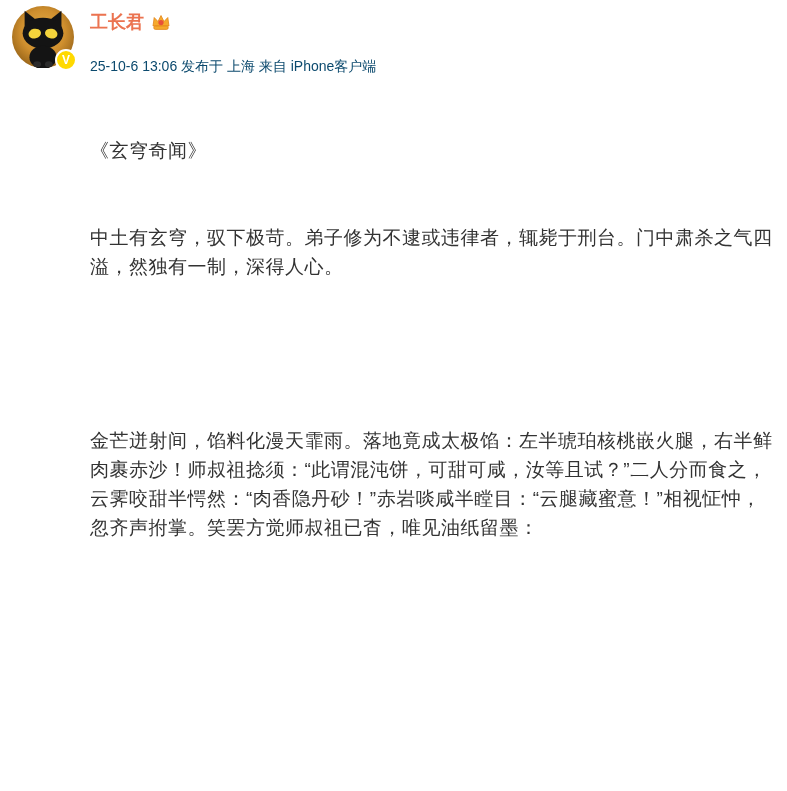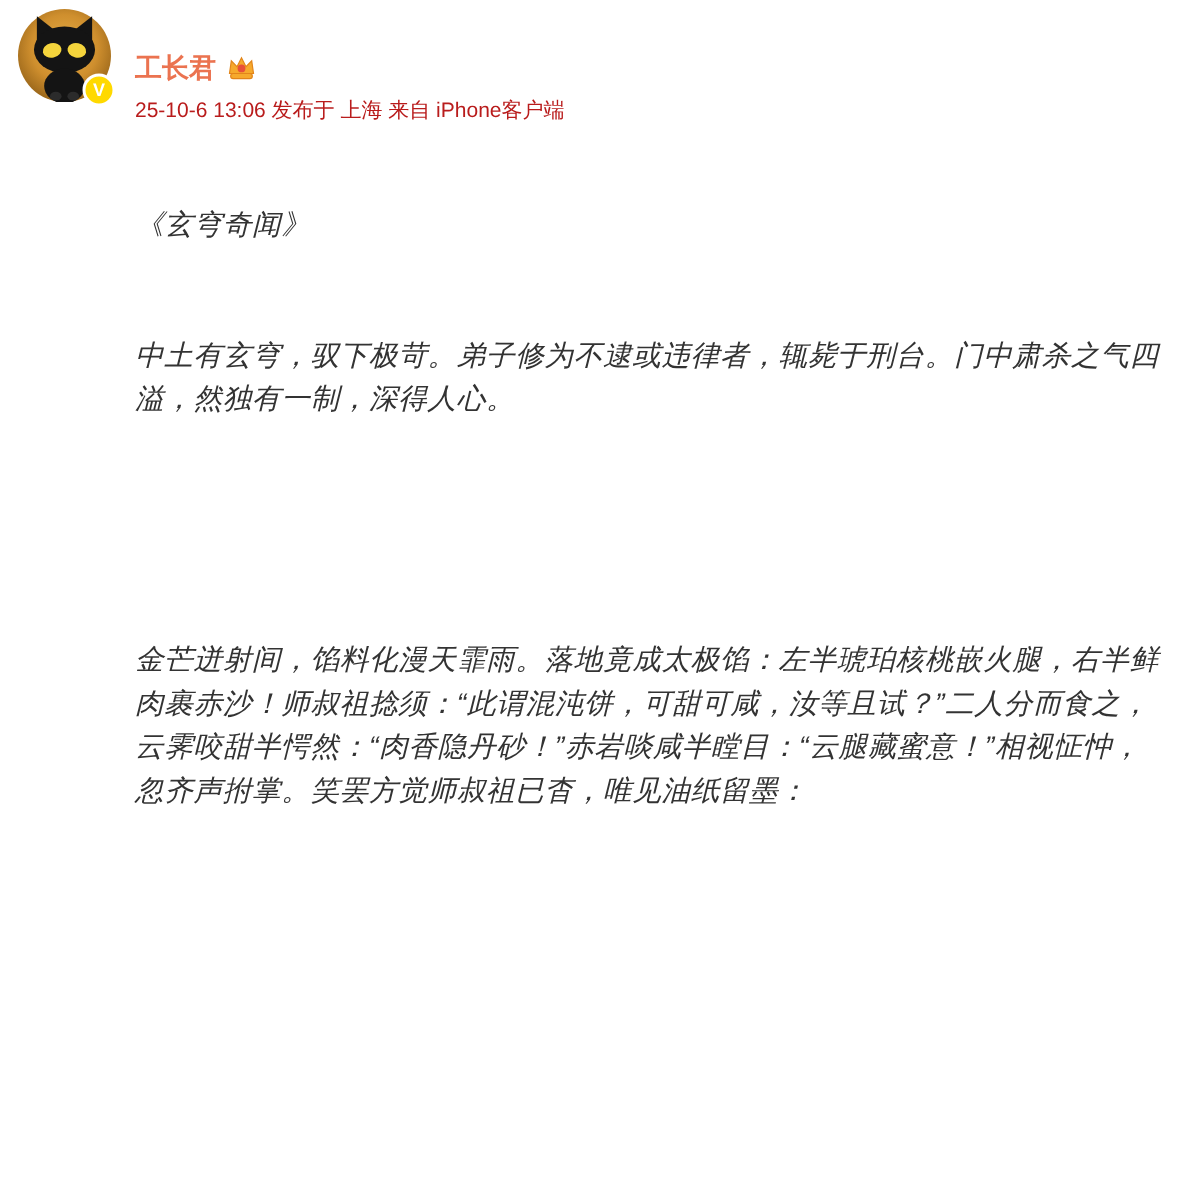--- a/index.html
+++ b/index.html
@@ -50,51 +50,50 @@
     box-sizing: content-box;
   }
   .header-text {
     margin-left: 16px;
     padding-top: 4px;
   }
   .name-row {
     display: flex;
     align-items: center;
     gap: 7px;
-    margin-top: 23px;
   }
   .username {
     color: #eb7350;
     font-size: 18px;
     font-weight: 700;
     cursor: pointer;
   }
   .crown-icon {
     display: inline-flex;
     align-items: center;
     cursor: pointer;
   }
   .meta {
-    margin-top: 8px;
-    color: #b91c1c;
+    margin-top: 24px;
+    color: #0c4a6e;
     font-size: 14px;
   }
   .content {
     position: absolute;
     top: 78px;
     left: 90px;
     width: 683px;
     color: #333333;
     font-size: 19px;
     line-height: 29px;
     letter-spacing: 0.5px;
     white-space: pre-wrap;
     word-break: break-all;
   }
-  .t-block { min-height: 29px; font-style: italic; }
+  .t-block { min-height: 29px; }
 </style>
 </head>
 <body>
 
 <div class="post">
 
   <div class="header">
 
     <div class="avatar-wrap">
       <svg width="62" height="62" viewBox="0 0 64 64">

